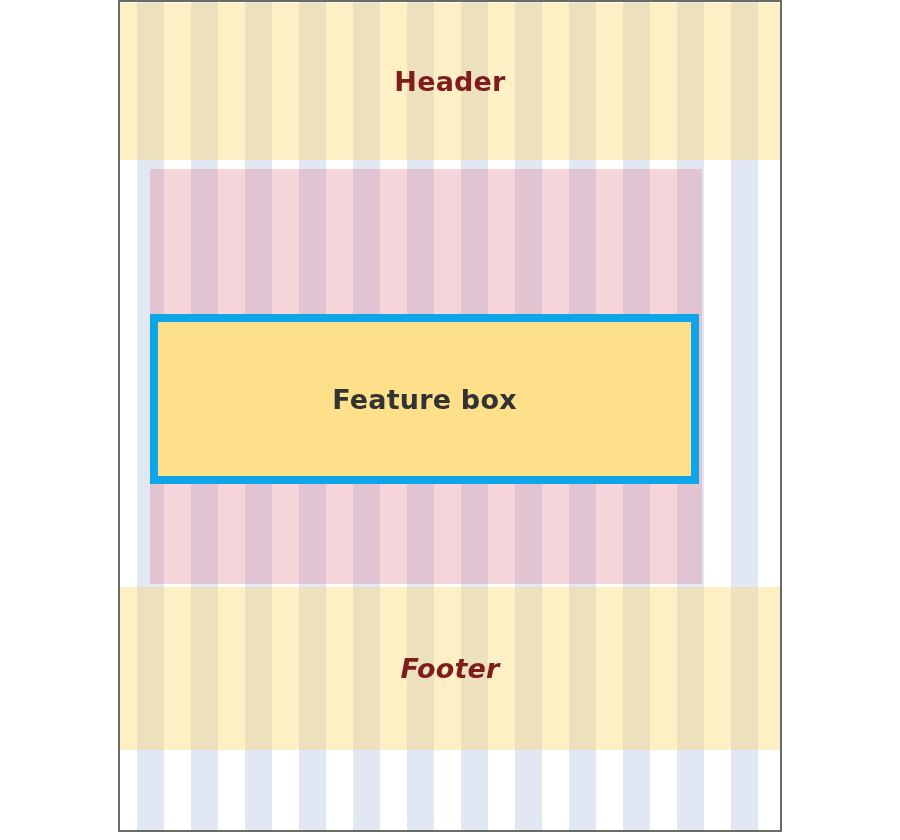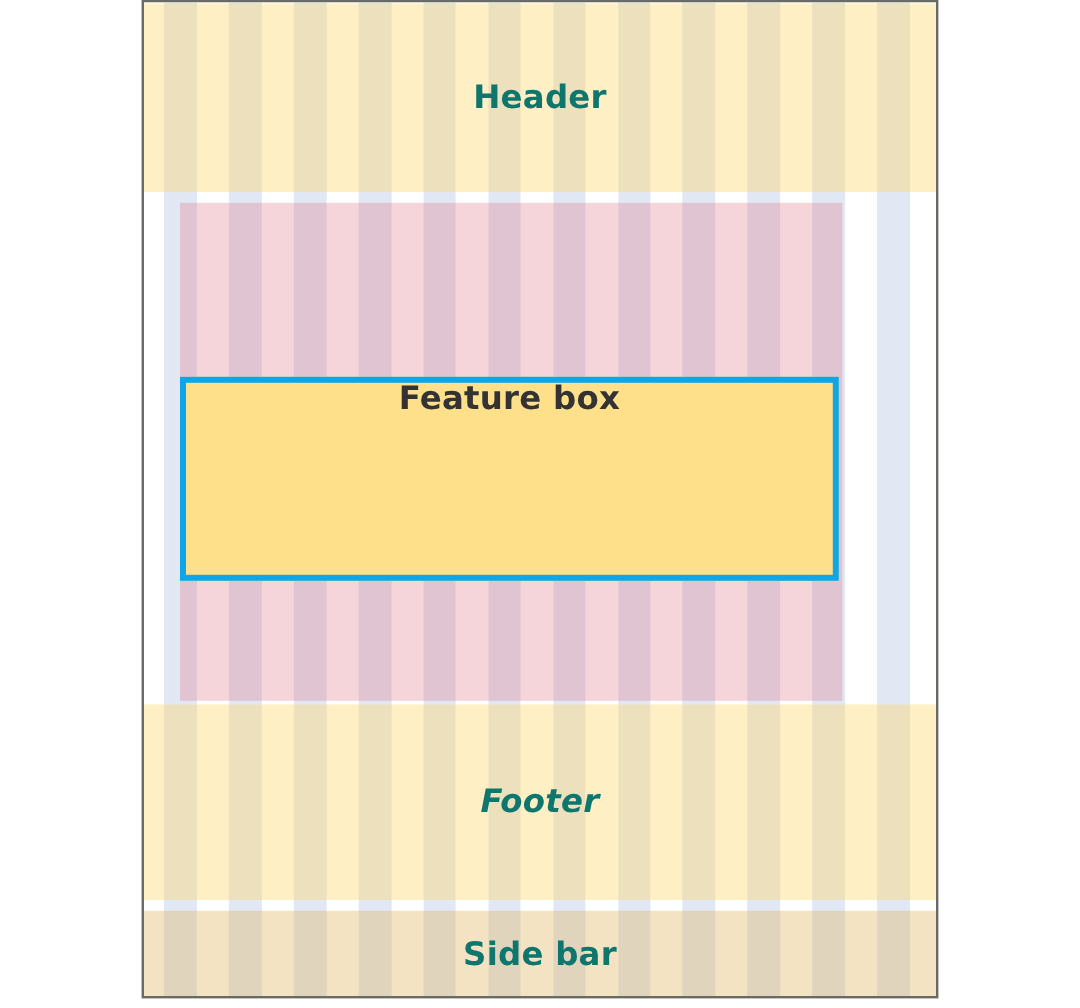--- a/index.html
+++ b/index.html
@@ -56,21 +56,21 @@
     position: absolute;
     box-sizing: border-box;
     display: flex;
     align-items: center;
     justify-content: center;
   }
 
   .band-label {
     font-size: 27px;
     font-weight: bold;
-    color: #0f766e;
+    color: #7f1d1d;
     letter-spacing: 0.2px;
     line-height: 1;
     white-space: nowrap;
     position: relative;
     z-index: 3;
   }
 
   
   #band-header {
     left: 0px;
@@ -110,23 +110,23 @@
 
   
   #feature-box {
     position: absolute;
     left: 30px;
     top: 312px;
     width: 549px;
     height: 170px;
     box-sizing: border-box;
     background: #ffe08a;
-    border: 5px solid #0ea5e9;
+    border: 8px solid #0ea5e9;
     display: flex;
-    align-items: flex-start;
+    align-items: center;
     justify-content: center;
     z-index: 4;
   }
   #feature-box .band-label {
     color: #333333;
   }
 </style>
 </head>
 <body>
 
@@ -145,18 +145,15 @@
     </div>
 
     <div id="feature-box">
       <span class="band-label">Feature box</span>
     </div>
 
     <div class="band" id="band-footer">
       <span class="band-label">Footer</span>
     </div>
 
-    <div class="band" id="band-sidebar">
-      <span class="band-label">Side bar</span>
-    </div>
 
   </div>
 </div>
 
 </body></html>

